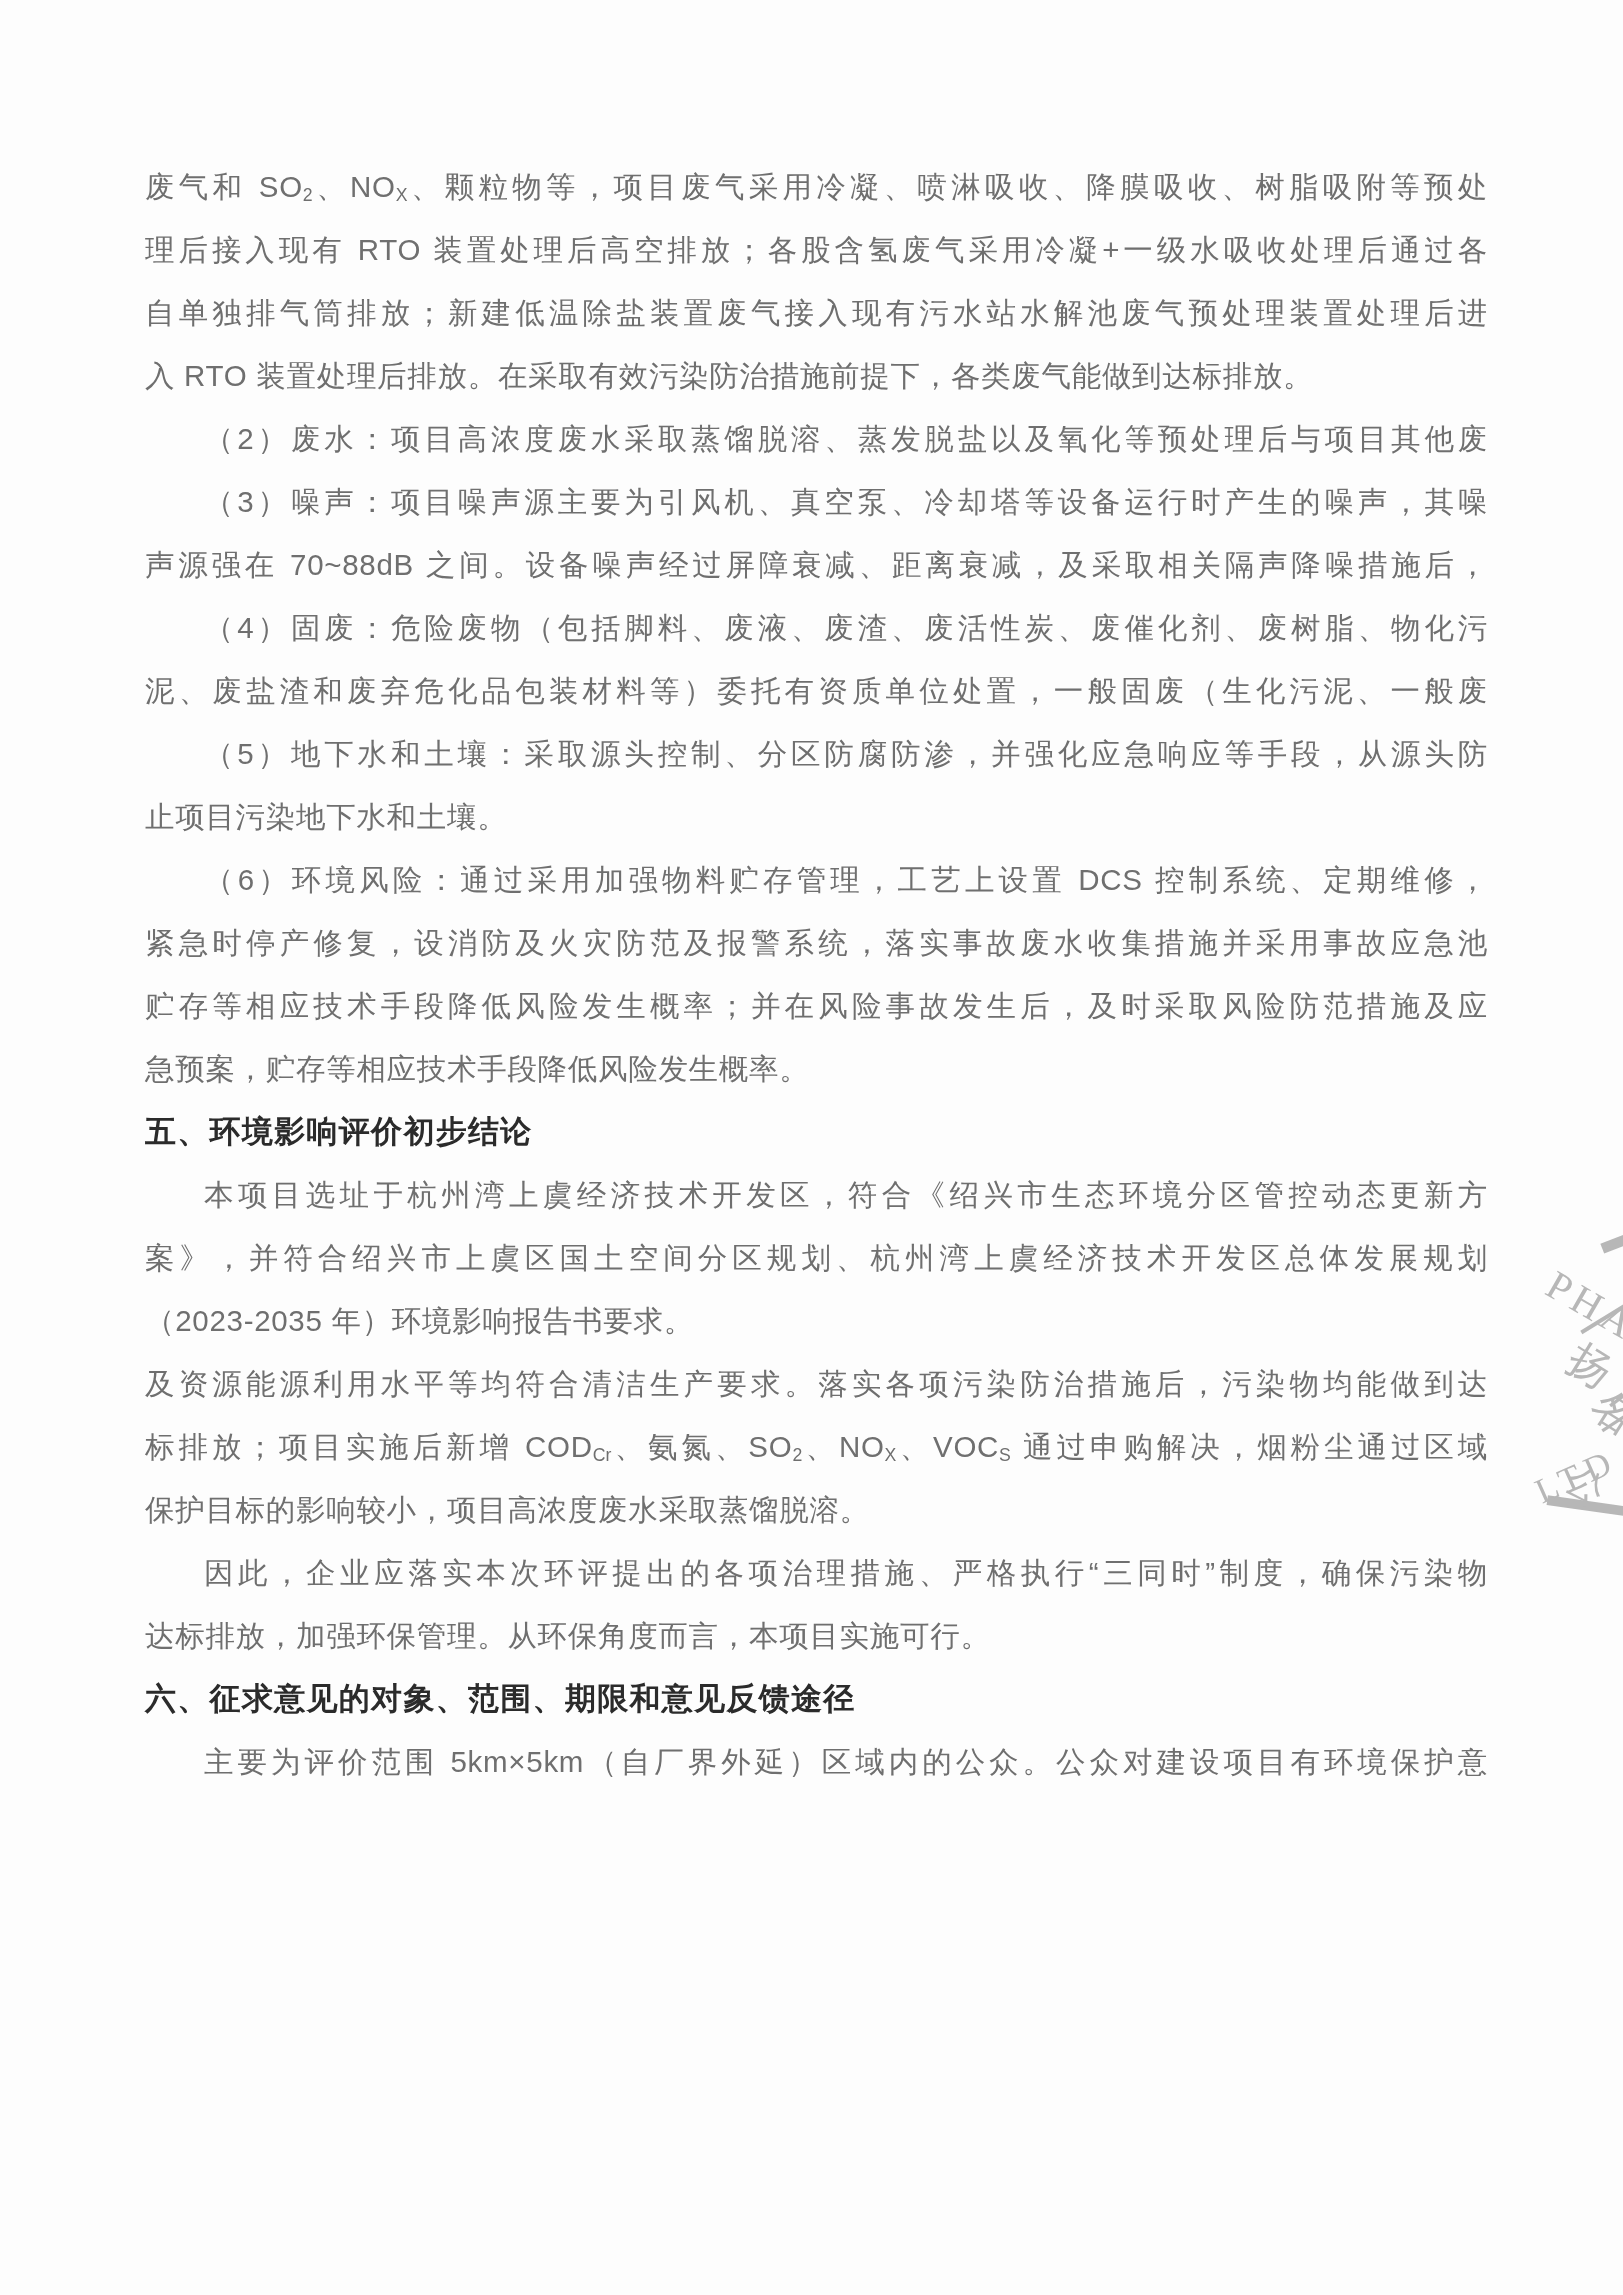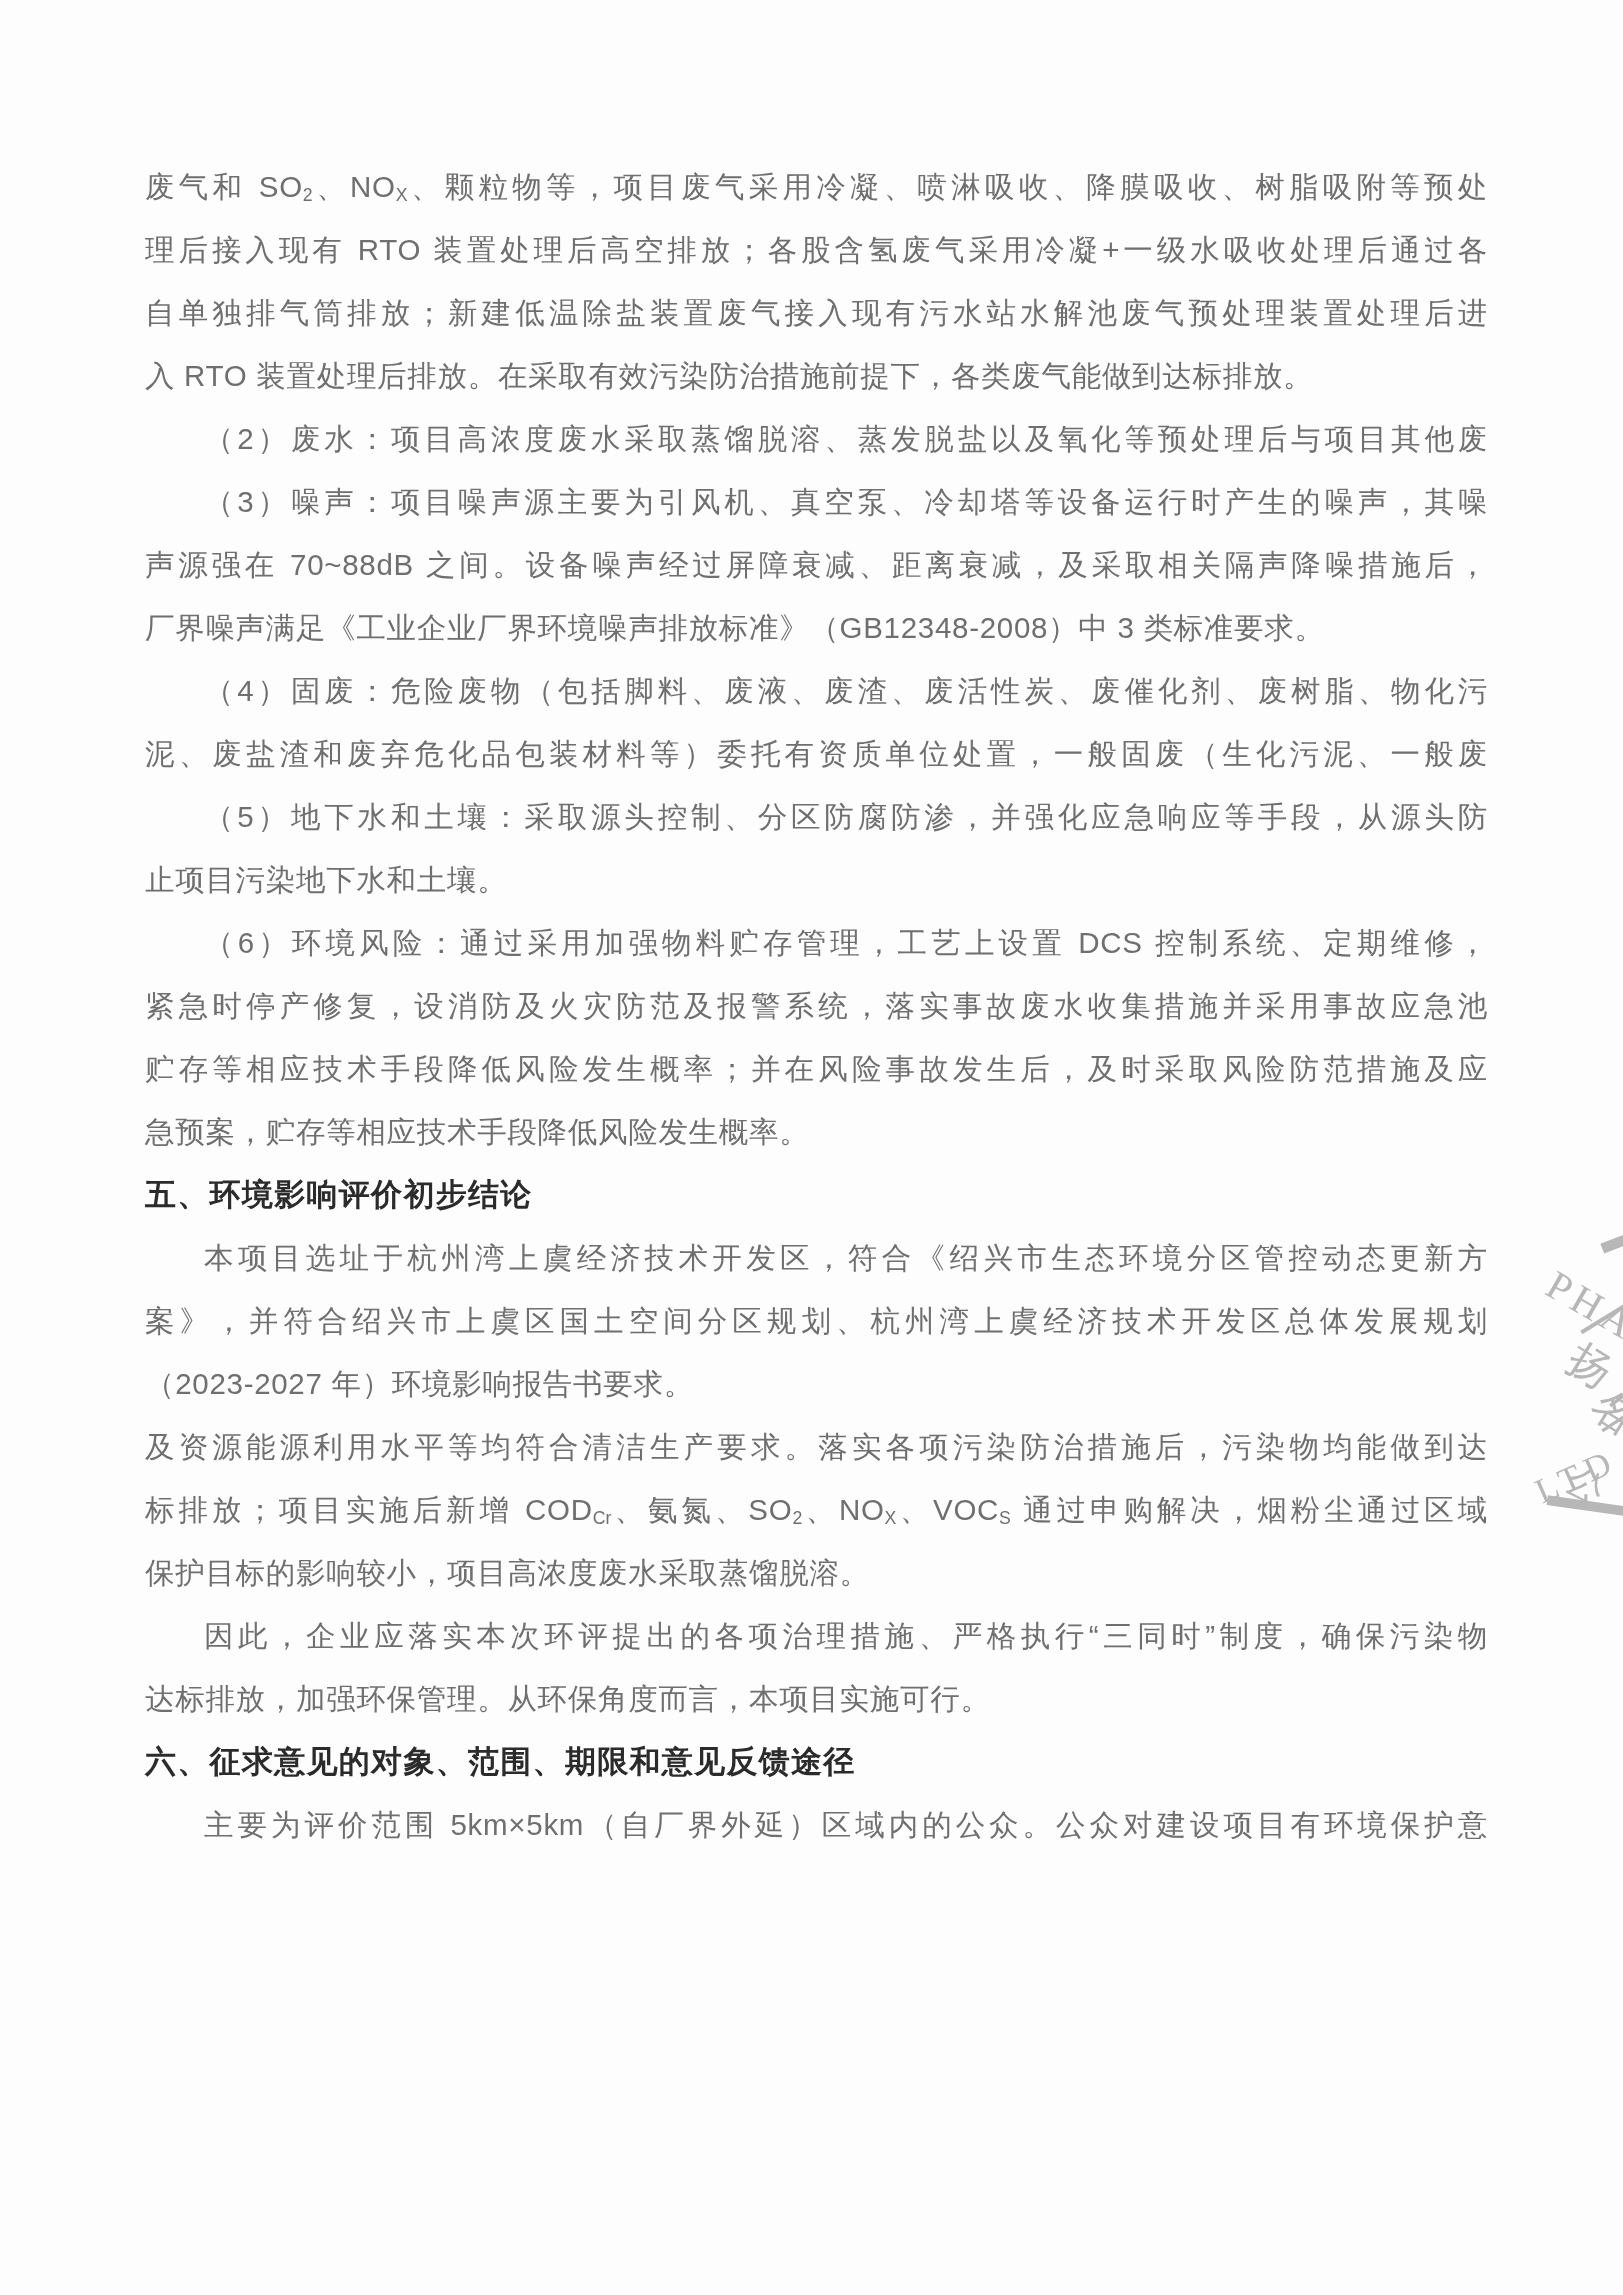--- a/index.html
+++ b/index.html
@@ -64,33 +64,32 @@
 <div class="page">
 
   <div class="content" id="content">
       <div class="line body just">废气和 SO<sub>2</sub>、NO<sub>X</sub>、颗粒物等，项目废气采用冷凝、喷淋吸收、降膜吸收、树脂吸附等预处</div>
       <div class="line body just">理后接入现有 RTO 装置处理后高空排放；各股含氢废气采用冷凝+一级水吸收处理后通过各</div>
       <div class="line body just">自单独排气筒排放；新建低温除盐装置废气接入现有污水站水解池废气预处理装置处理后进</div>
       <div class="line body">入 RTO 装置处理后排放。在采取有效污染防治措施前提下，各类废气能做到达标排放。</div>
       <div class="line body indent just">（2）废水：项目高浓度废水采取蒸馏脱溶、蒸发脱盐以及氧化等预处理后与项目其他废</div>
       <div class="line body indent just">（3）噪声：项目噪声源主要为引风机、真空泵、冷却塔等设备运行时产生的噪声，其噪</div>
       <div class="line body just">声源强在 70~88dB 之间。设备噪声经过屏障衰减、距离衰减，及采取相关隔声降噪措施后，</div>
-      <div class="line body">厂界噪声满足《工业企业厂界环境噪声排放标准》（GB12348-2008）中 3 类标准要求。</div>
       <div class="line body indent just">（4）固废：危险废物（包括脚料、废液、废渣、废活性炭、废催化剂、废树脂、物化污</div>
       <div class="line body just">泥、废盐渣和废弃危化品包装材料等）委托有资质单位处置，一般固废（生化污泥、一般废</div>
       <div class="line body indent just">（5）地下水和土壤：采取源头控制、分区防腐防渗，并强化应急响应等手段，从源头防</div>
       <div class="line body">止项目污染地下水和土壤。</div>
       <div class="line body indent just">（6）环境风险：通过采用加强物料贮存管理，工艺上设置 DCS 控制系统、定期维修，</div>
       <div class="line body just">紧急时停产修复，设消防及火灾防范及报警系统，落实事故废水收集措施并采用事故应急池</div>
       <div class="line body just">贮存等相应技术手段降低风险发生概率；并在风险事故发生后，及时采取风险防范措施及应</div>
       <div class="line body">急预案，贮存等相应技术手段降低风险发生概率。</div>
       <div class="line heading">五、环境影响评价初步结论</div>
       <div class="line body indent just">本项目选址于杭州湾上虞经济技术开发区，符合《绍兴市生态环境分区管控动态更新方</div>
       <div class="line body just">案》，并符合绍兴市上虞区国土空间分区规划、杭州湾上虞经济技术开发区总体发展规划</div>
-      <div class="line body">（2023-2027 年）环境影响报告书要求。</div>
+      <div class="line body">（2023-2035 年）环境影响报告书要求。</div>
       <div class="line body just">及资源能源利用水平等均符合清洁生产要求。落实各项污染防治措施后，污染物均能做到达</div>
       <div class="line body just">标排放；项目实施后新增 COD<sub>Cr</sub>、氨氮、SO<sub>2</sub>、NO<sub>X</sub>、VOC<sub>S</sub> 通过申购解决，烟粉尘通过区域</div>
       <div class="line body">保护目标的影响较小，项目高浓度废水采取蒸馏脱溶。</div>
       <div class="line body indent just">因此，企业应落实本次环评提出的各项治理措施、严格执行“三同时”制度，确保污染物</div>
       <div class="line body">达标排放，加强环保管理。从环保角度而言，本项目实施可行。</div>
       <div class="line heading">六、征求意见的对象、范围、期限和意见反馈途径</div>
       <div class="line body indent just">主要为评价范围 5km×5km（自厂界外延）区域内的公众。公众对建设项目有环境保护意</div>
     </div>
 
   <svg class="stamp" viewBox="0 0 310 470" xmlns="http://www.w3.org/2000/svg">

